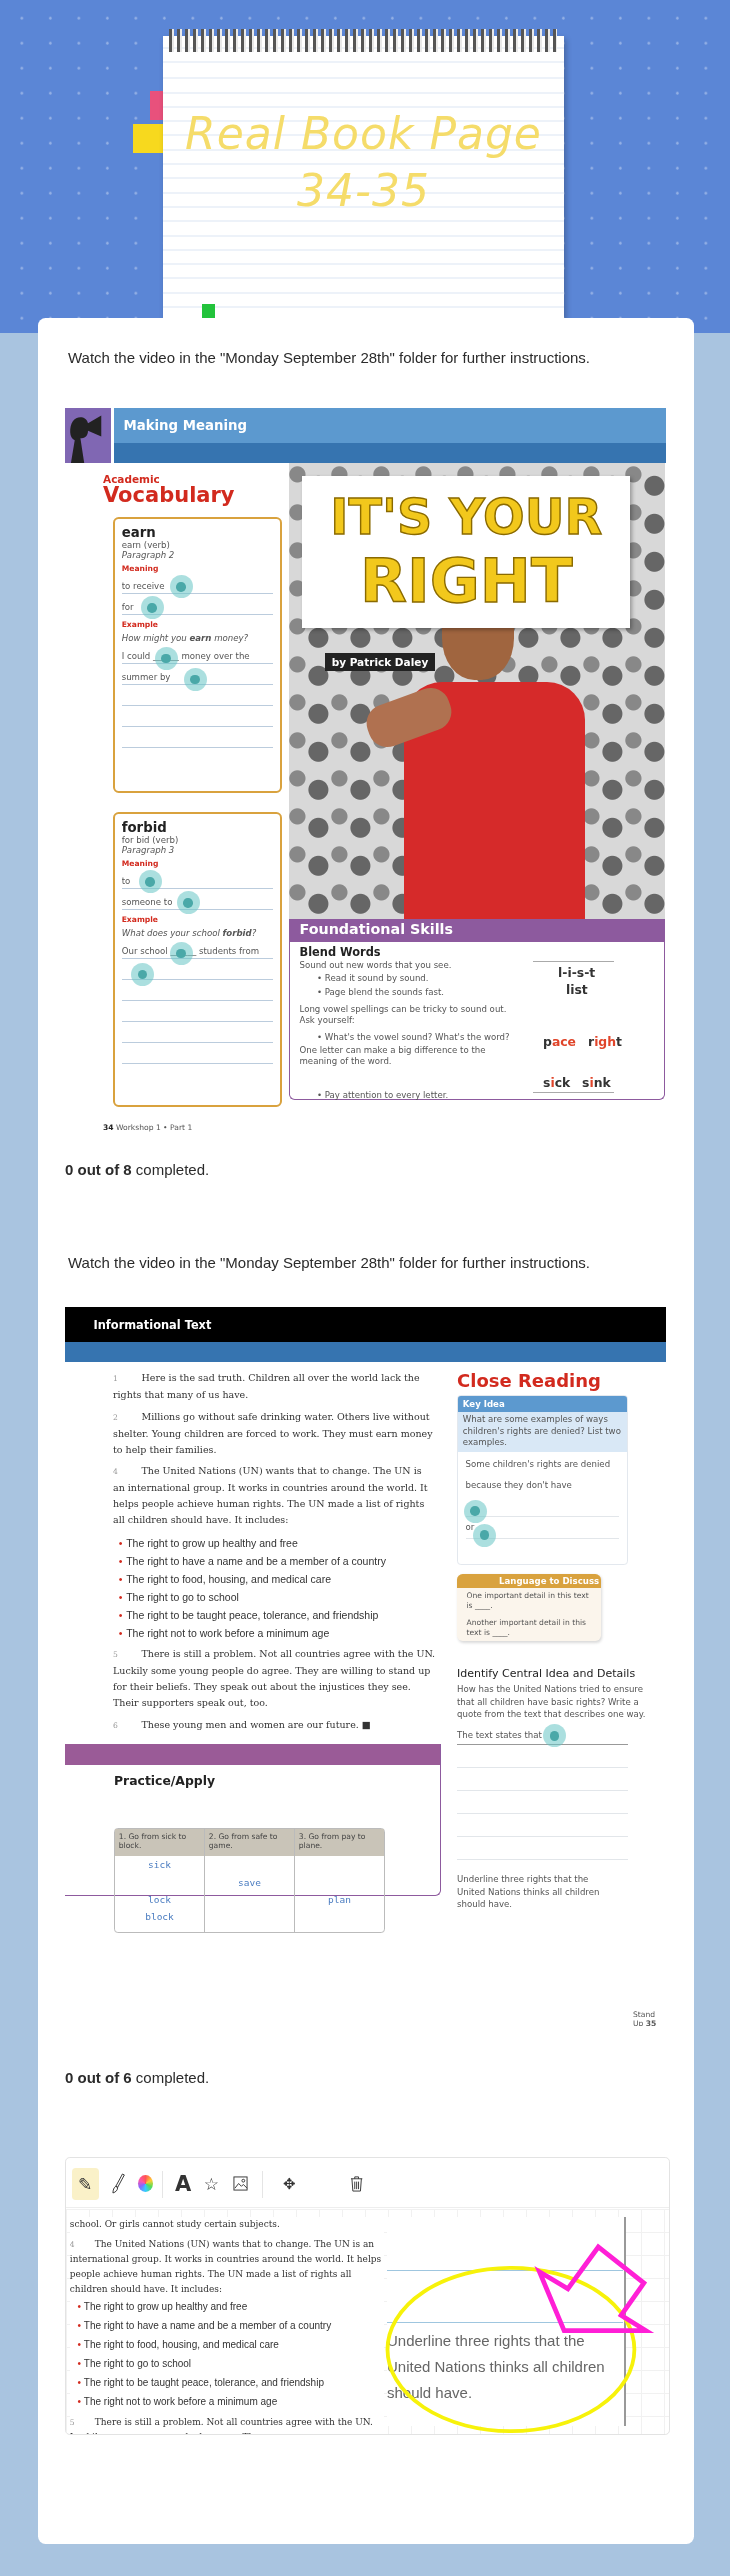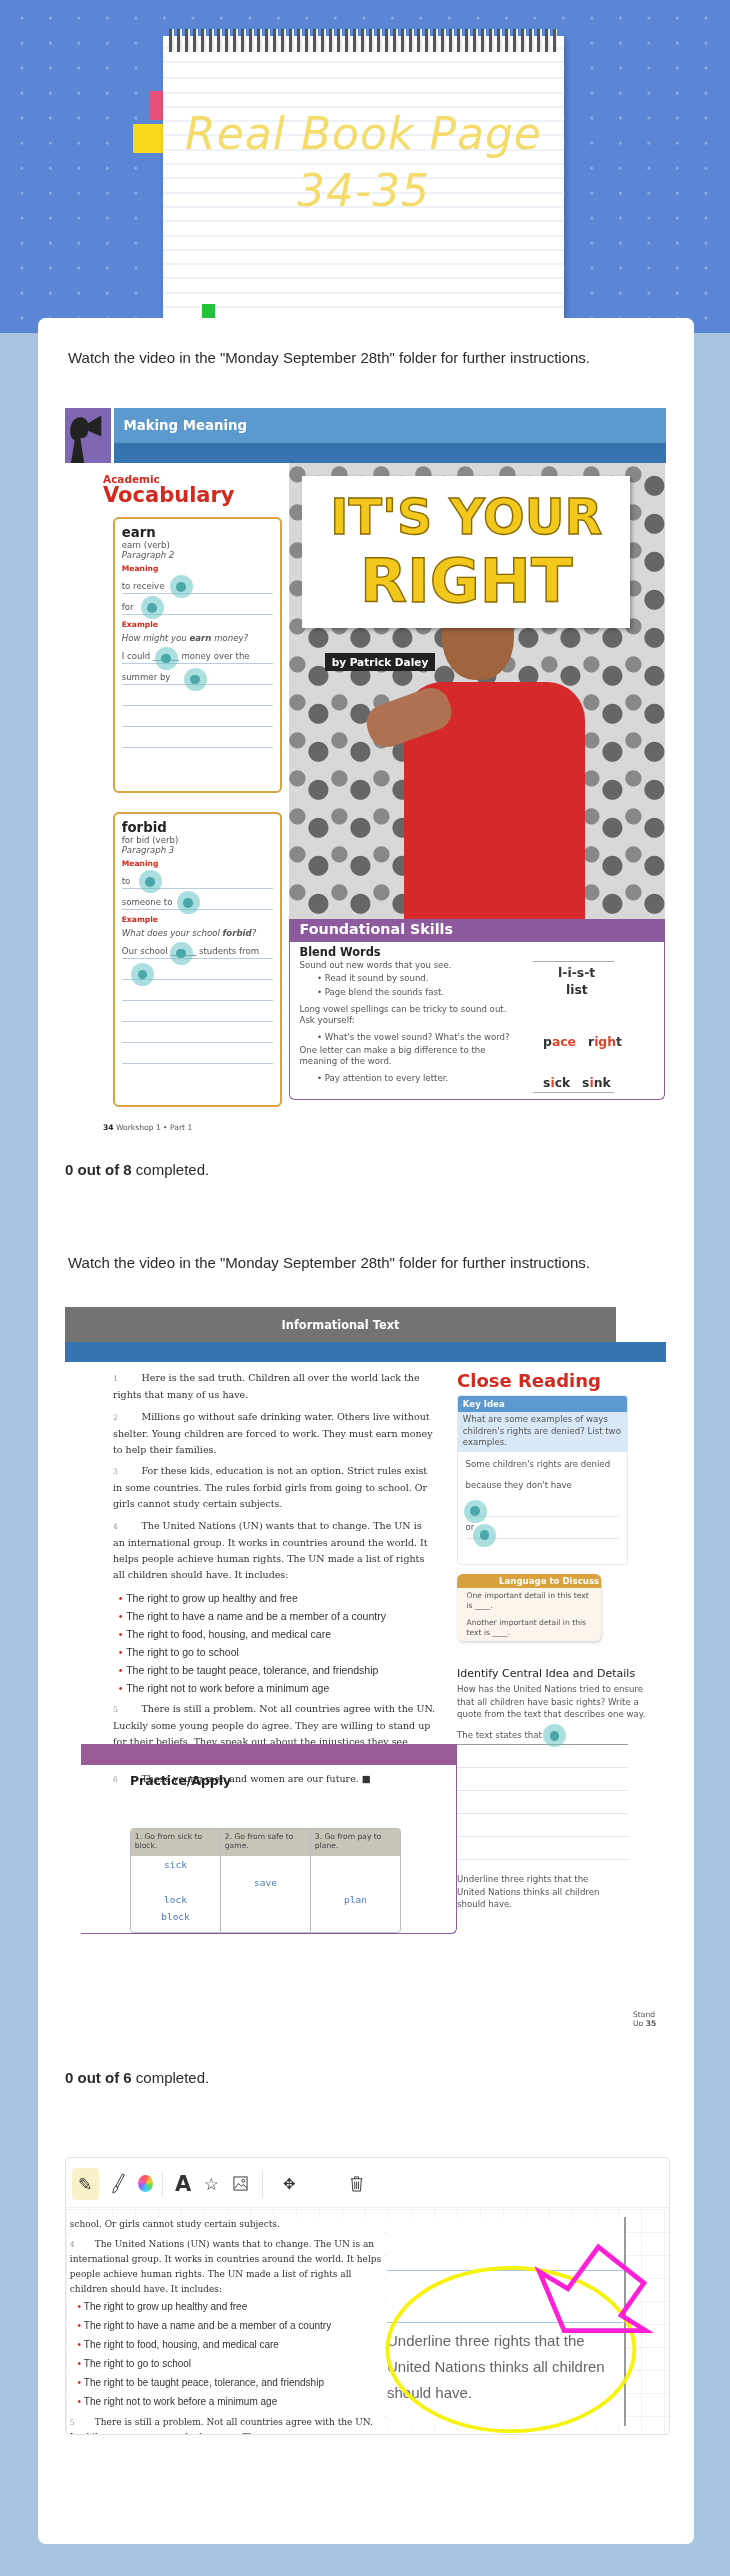--- a/index.html
+++ b/index.html
@@ -51,28 +51,28 @@
 .found .hd{background:#8d5a9e;color:#fff;font-weight:bold;font-size:14.3px;padding:1.9px 9.5px;height:23px}
 .found .bw{font-weight:bold;font-size:11.4px;color:#222;padding:2.9px 9.5px 0}
 .found p{padding:1px 9.5px;line-height:11.4px}
 .found .ind{padding-left:27px}
 .fw{position:absolute;font-weight:bold;font-size:12.4px;color:#333}
 .fw .r{color:#e0452a}
 .p1foot{position:absolute;left:38px;top:715px;font-size:7.6px;color:#555}
 .p1foot b{color:#222}
 
 .p2{left:27px;top:989px;width:601px;height:719px}
-.it-bar{position:absolute;left:0;top:0;width:551px;height:35px;background:#737373;color:#fff;font-weight:bold;font-size:11.4px;text-align:center;padding:10.5px 28.5px}
+.it-bar{position:absolute;left:0;top:0;width:601px;height:35px;background:#000000;color:#fff;font-weight:bold;font-size:11.4px;text-align:left;padding:10.5px 28.5px}
 .it-bar2{position:absolute;left:0;top:35px;width:601px;height:20px;background:#3674b0}
 .story{position:absolute;left:48px;top:63px;width:323px;font-family:"DejaVu Serif",serif;font-size:9.5px;line-height:16px;color:#333}
 .story p{margin-bottom:5.7px}
 .story .n{color:#999;font-size:7.6px;display:inline-block;width:28.5px}
 .story ul{list-style:none;font-family:"Liberation Sans",sans-serif;font-size:10.5px;line-height:18px;margin-left:5.7px;margin-bottom:3.8px}
 .story li::before{content:"•";color:#d22a1e;margin-right:3.8px}
-.pa{position:absolute;left:16px;top:437px;width:376px;height:190px;border-right:1.9px solid #8d5a9e;border-bottom:1.9px solid #8d5a9e;border-radius:0 0 5.7px 0}
+.pa{position:absolute;left:0;top:437px;width:376px;height:152px;border-right:1.9px solid #8d5a9e;border-bottom:1.9px solid #8d5a9e;border-radius:0 0 5.7px 0}
 .pa .bar{height:21px;background:#9a5b97}
 .pa .t{font-weight:bold;font-size:12.4px;padding:7.6px 0 0 49px;color:#222}
 .pa .d{font-size:8.6px;color:#555;padding:1.9px 49px;line-height:12.4px}
 .wc{position:absolute;left:49px;top:84px;width:271px;height:105px;border:1px solid #bbb;border-radius:3.8px;display:flex;font-size:7.6px}
 .wc .col{flex:1;border-right:1px solid #bbb;position:relative}
 .wc .col:last-child{border-right:none}
 .wc .ch{background:#c9c4b8;height:27px;padding:2.9px 3.8px;color:#444}
 .wc .hw{position:absolute;left:0;width:100%;text-align:center;color:#4a7cc0;font-family:"DejaVu Sans Mono",monospace;font-size:9.5px}
 .cr{position:absolute;left:392px;top:63px;width:200px;font-size:8.6px;color:#555}
 .cr .h{color:#d22a1e;font-weight:bold;font-size:18px}
@@ -189,21 +189,21 @@
 
     <div class="found">
       <div class="hd">Foundational Skills</div>
       <div class="bw">Blend Words</div>
       <p>Sound out new words that you see.</p>
       <p class="ind">• Read it sound by sound.</p>
       <p class="ind">• Page blend the sounds fast.</p>
       <p style="width:242px;margin-top:3.8px">Long vowel spellings can be tricky to sound out. Ask yourself:</p>
       <p class="ind" style="margin-top:2.9px">• What's the vowel sound? What's the word?</p>
       <p style="width:242px">One letter can make a big difference to the meaning of the word.</p>
-      <p class="ind" style="margin-top:3px">• Pay attention to every letter.</p>
+      <p class="ind" style="margin-top:20px">• Pay attention to every letter.</p>
       <div style="position:absolute;left:243px;top:42px;width:81px;border-top:1px solid #aaa"></div>
       <div class="fw" style="left:268px;top:46px">l-i-s-t</div>
       <div class="fw" style="left:276px;top:63px">list</div>
       <div class="fw" style="left:253px;top:115px"><span>p</span><span class="r">ac</span><span class="r">e</span></div>
       <div class="fw" style="left:298px;top:115px"><span>r</span><span class="r">igh</span><span>t</span></div>
       <div class="fw" style="left:253px;top:156px"><span>s</span><span class="r">i</span><span>ck</span></div>
       <div class="fw" style="left:292px;top:156px"><span>s</span><span class="r">i</span><span>nk</span></div>
       <div style="position:absolute;left:243px;top:173px;width:81px;border-top:1px solid #aaa"></div>
     </div>
 
@@ -214,21 +214,20 @@
 
   <div class="instr" style="top:932px">Watch the video in the "Monday September 28th" folder for further instructions.</div>
 
   <div class="page p2">
     <div class="it-bar">Informational Text</div>
     <div class="it-bar2"></div>
 
     <div class="story">
       <p><span class="n">1</span><span>Here is the sad truth. Children all over the world lack the rights that many of us have.</span></p>
       <p><span class="n">2</span><span>Millions go without safe drinking water. Others live without shelter. Young children are forced to work. They must earn money to help their families.</span></p>
-      <p><span class="n">3</span><span>For these kids, education is not an option. Strict rules exist in some countries. The rules forbid girls from going to school. Or girls cannot study certain subjects.</span></p>
       <p><span class="n">4</span><span>The United Nations (UN) wants that to change. The UN is an international group. It works in countries around the world. It helps people achieve human rights. The UN made a list of rights all children should have. It includes:</span></p>
       <ul>
         <li>The right to grow up healthy and free</li>
         <li>The right to have a name and be a member of a country</li>
         <li>The right to food, housing, and medical care</li>
         <li>The right to go to school</li>
         <li>The right to be taught peace, tolerance, and friendship</li>
         <li>The right not to work before a minimum age</li>
       </ul>
       <p><span class="n">5</span><span>There is still a problem. Not all countries agree with the UN. Luckily some young people do agree. They are willing to stand up for their beliefs. They speak out about the injustices they see. Their supporters speak out, too.</span></p>

